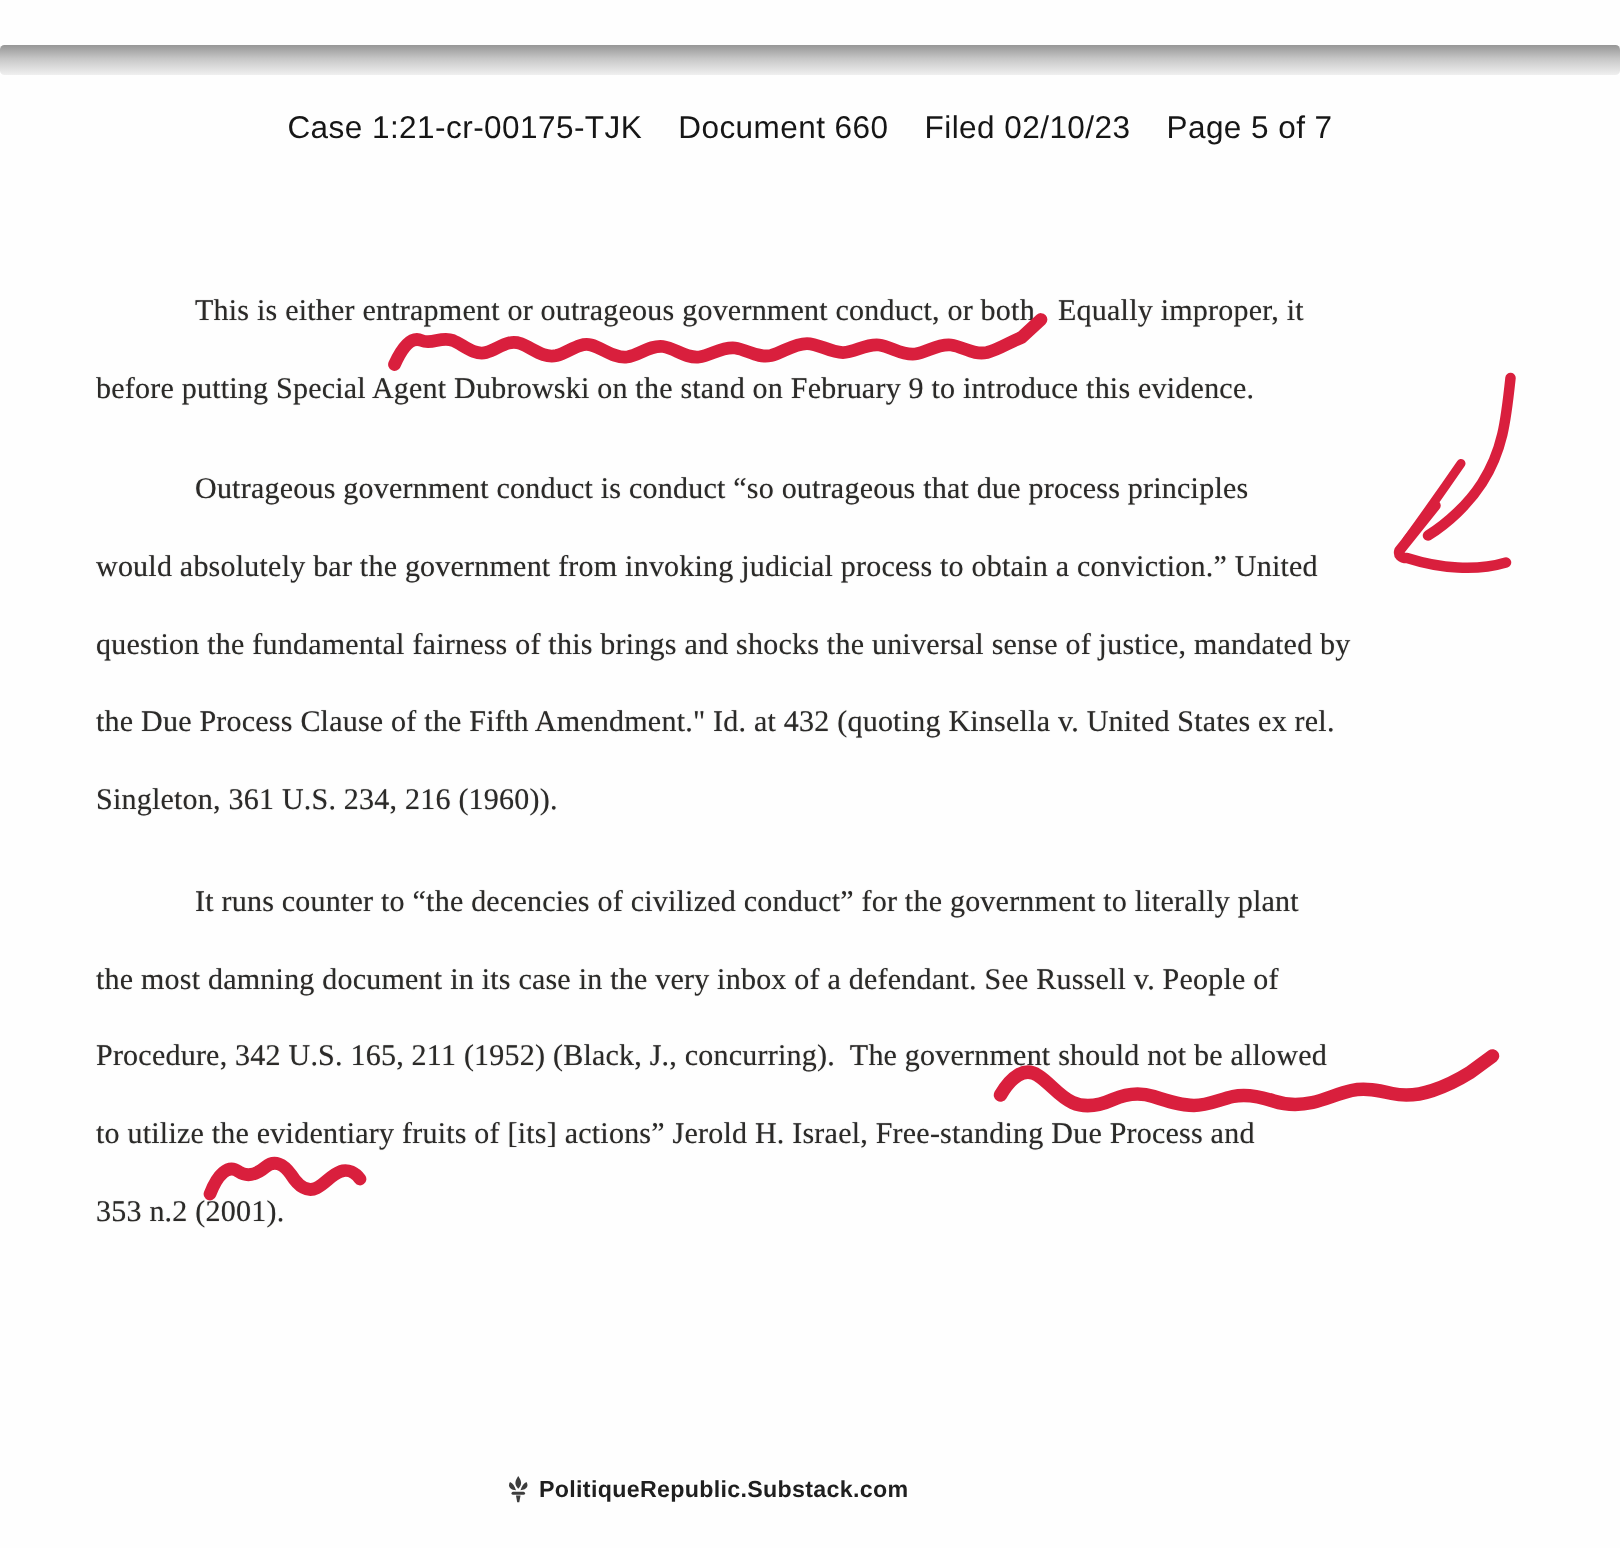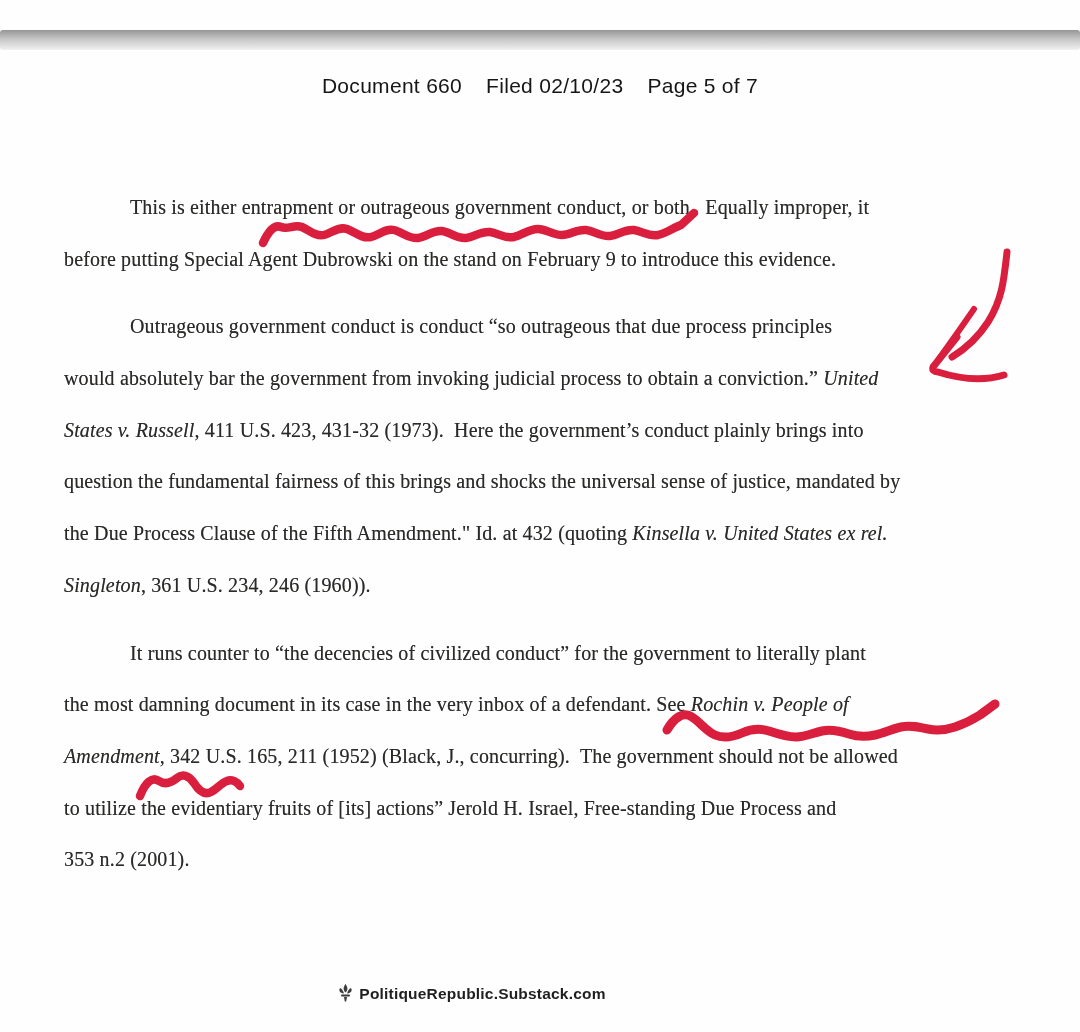--- a/index.html
+++ b/index.html
@@ -56,21 +56,21 @@
     letter-spacing: 0.15px;
     text-shadow: 0 0 0.6px rgba(45,45,45,0.55);
   }
   .para + .para { margin-top: 16px; }
   .line {
     height: 51.7px;
     line-height: 51.7px;
     white-space: pre;
   }
   .line.indent { padding-left: 66px; }
-  .i { font-style: italic; }
+  .i { }
   
   .annos {
     position: absolute;
     inset: 0;
     width: 1080px;
     height: 1032px;
     pointer-events: none;
   }
   .red-stroke {
     stroke: var(--annotation-red, #d91f3d);
@@ -99,42 +99,42 @@
   .footer .emblem { fill: #3d3d3d; }
 </style>
 </head>
 <body>
 
 <div class="page">
 
   <div class="top-bar"></div>
 
   <div class="header">
+    <span>Case 1:21-cr-00175-TJK</span>
     <span>Document 660</span>
     <span>Filed 02/10/23</span>
     <span>Page 5 of 7</span>
   </div>
 
   <div class="doc" id="doc">
       <div class="para">
         <div class="line indent"><span>This is either entrapment or outrageous government conduct, or both.  Equally improper, it</span></div>
         <div class="line"><span>before putting Special Agent Dubrowski on the stand on February 9 to introduce this evidence.</span></div>
       </div>
       <div class="para">
         <div class="line indent"><span>Outrageous government conduct is conduct “so outrageous that due process principles</span></div>
         <div class="line"><span>would absolutely bar the government from invoking judicial process to obtain a conviction.” </span><span class="i">United</span></div>
-        <div class="line"><span class="i">States v. Russell</span><span>, 411 U.S. 423, 431-32 (1973).  Here the government’s conduct plainly brings into</span></div>
         <div class="line"><span>question the fundamental fairness of this brings and shocks the universal sense of justice, mandated by</span></div>
         <div class="line"><span>the Due Process Clause of the Fifth Amendment." Id. at 432 (quoting </span><span class="i">Kinsella v. United States ex rel.</span></div>
-        <div class="line"><span class="i">Singleton</span><span>, 361 U.S. 234, 246 (1960)).</span></div>
+        <div class="line"><span class="i">Singleton</span><span>, 361 U.S. 234, 216 (1960)).</span></div>
       </div>
       <div class="para">
         <div class="line indent"><span>It runs counter to “the decencies of civilized conduct” for the government to literally plant</span></div>
-        <div class="line"><span>the most damning document in its case in the very inbox of a defendant. See </span><span class="i">Rochin v. People of</span></div>
-        <div class="line"><span class="i">Amendment</span><span>, 342 U.S. 165, 211 (1952) (Black, J., concurring).  The government should not be allowed</span></div>
+        <div class="line"><span>the most damning document in its case in the very inbox of a defendant. See </span><span class="i">Russell v. People of</span></div>
+        <div class="line"><span class="i">Procedure</span><span>, 342 U.S. 165, 211 (1952) (Black, J., concurring).  The government should not be allowed</span></div>
         <div class="line"><span>to utilize the evidentiary fruits of [its] actions” Jerold H. Israel, Free-standing Due Process and</span></div>
         <div class="line"><span>353 n.2 (2001).</span></div>
       </div>
     </div>
 
   <svg class="annos" viewBox="0 0 1080 1032">
 
     <g>
       <path class="red-stroke" stroke-width="8.5" d="M263,243
         C268,232 274,224 281,227 C288,230 294,224 302,227 C309,230 316,237 324,235

